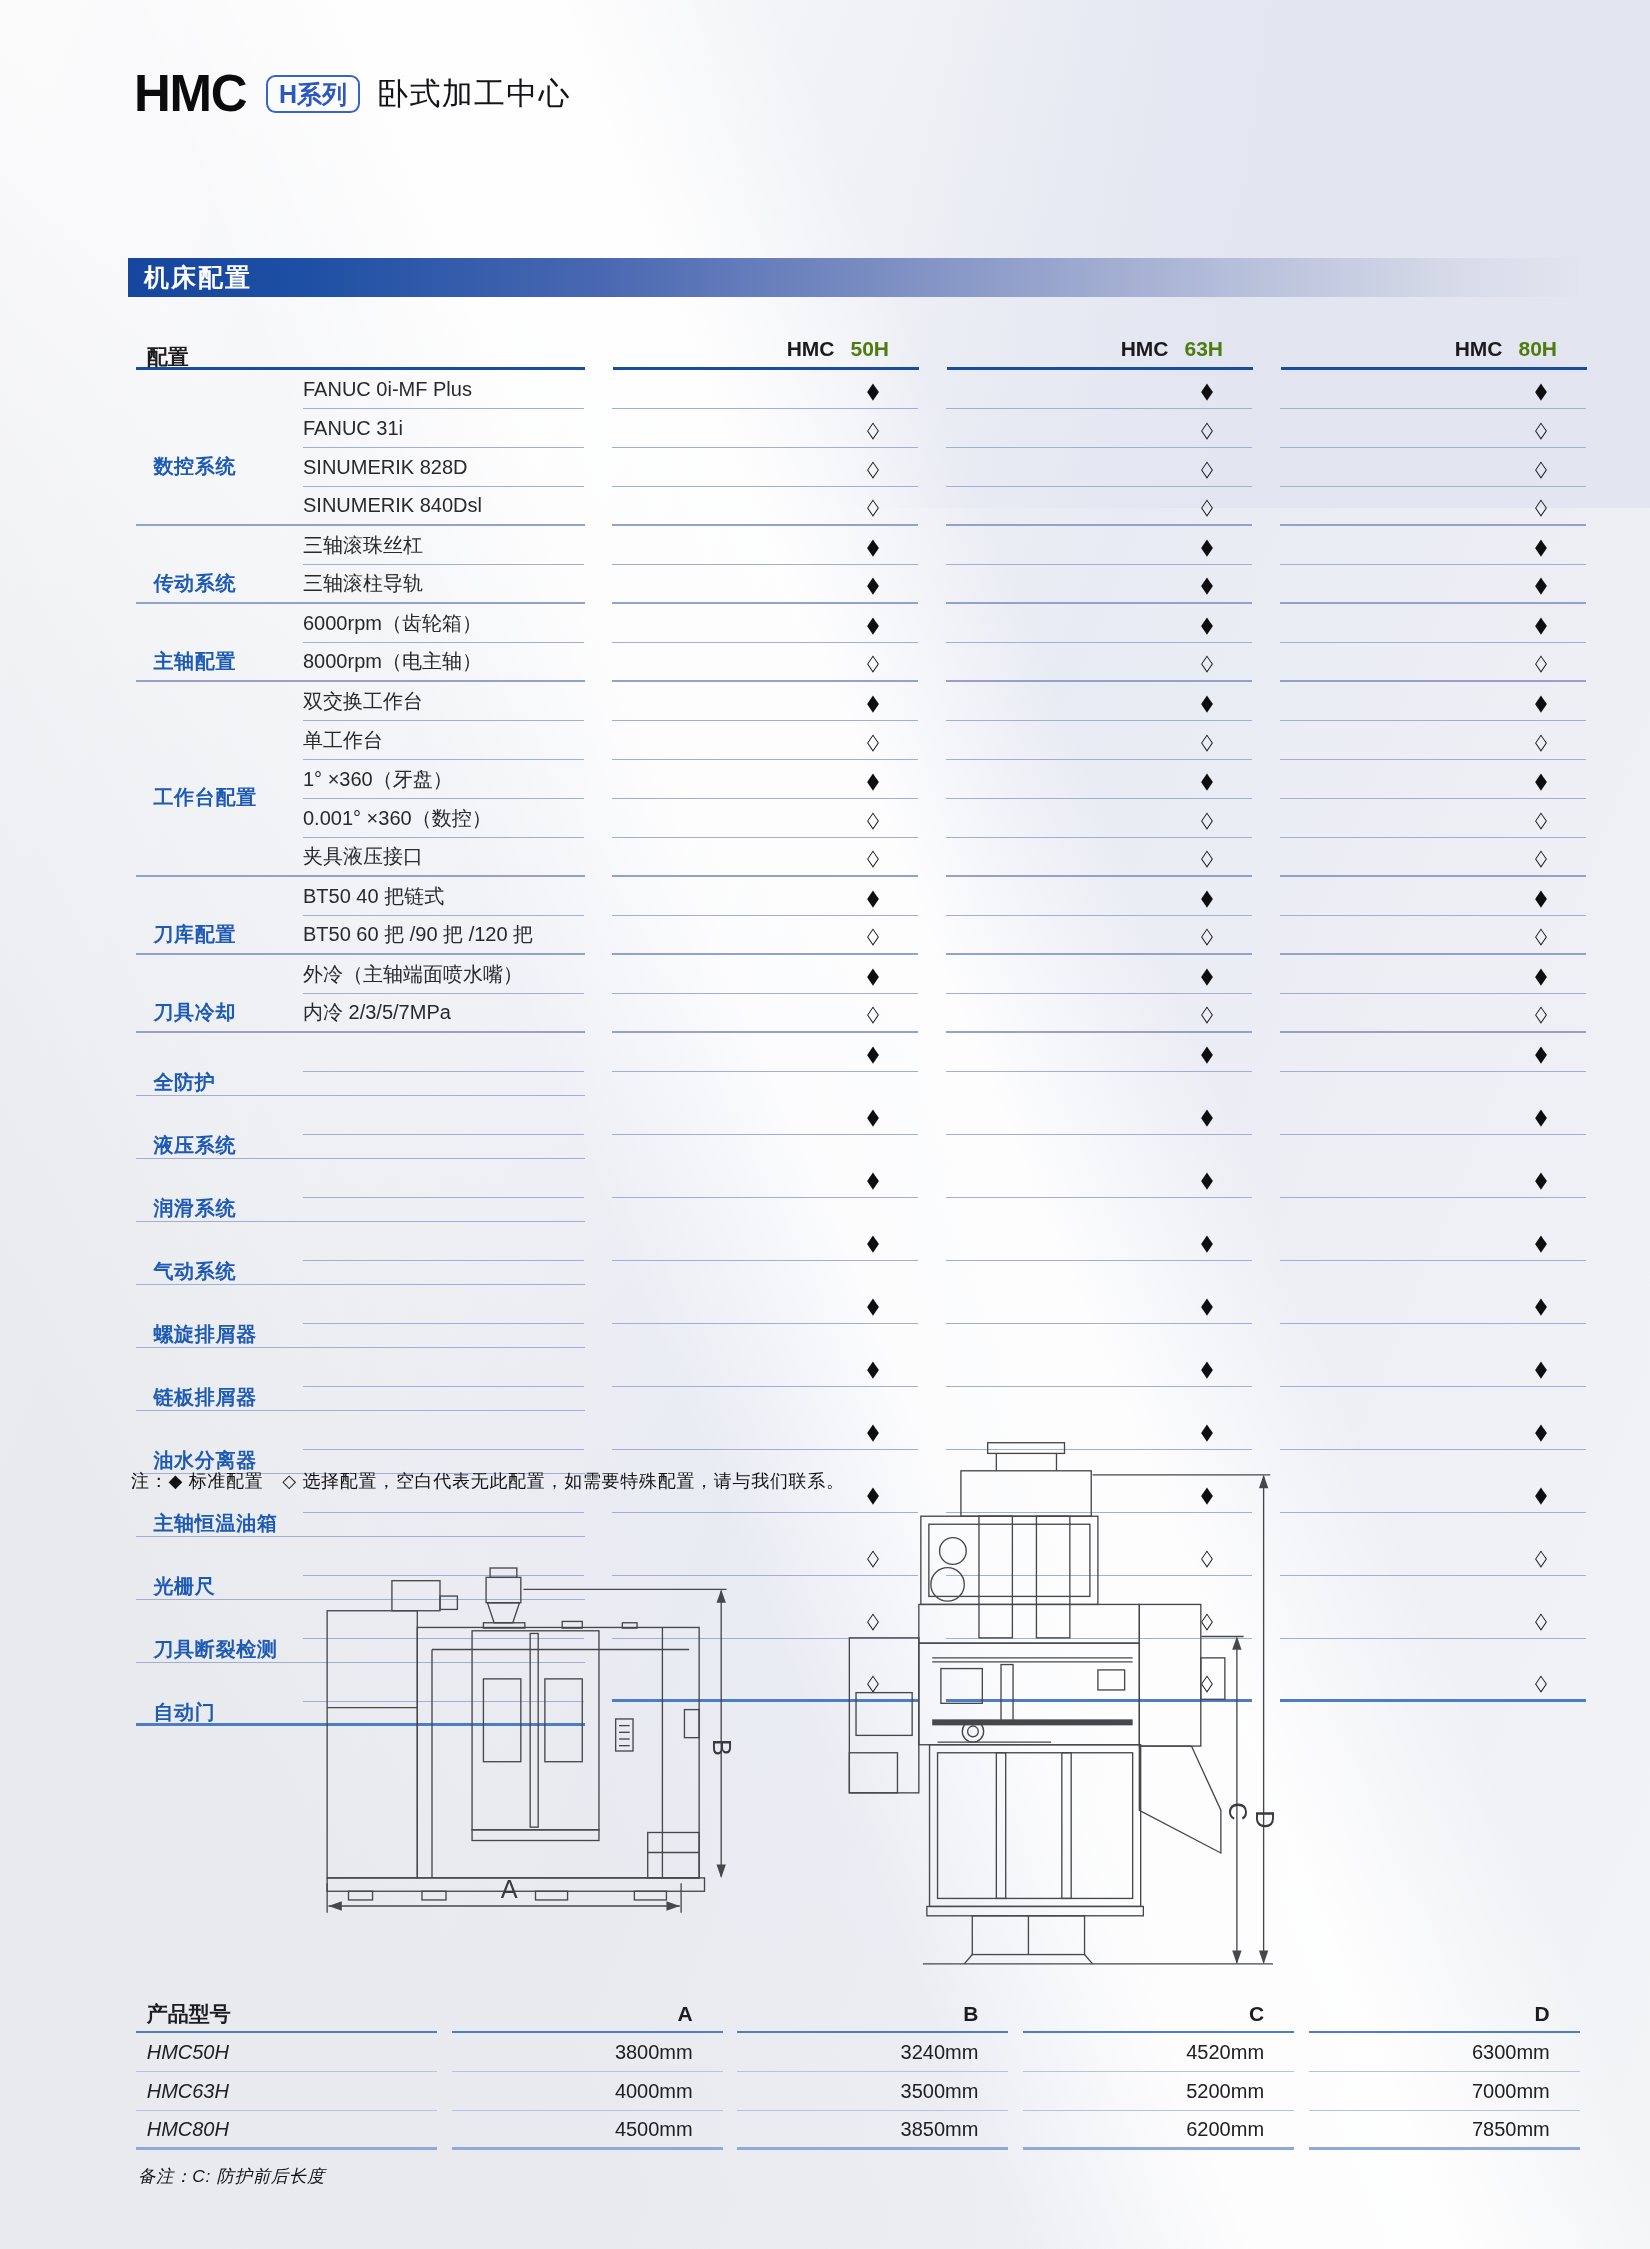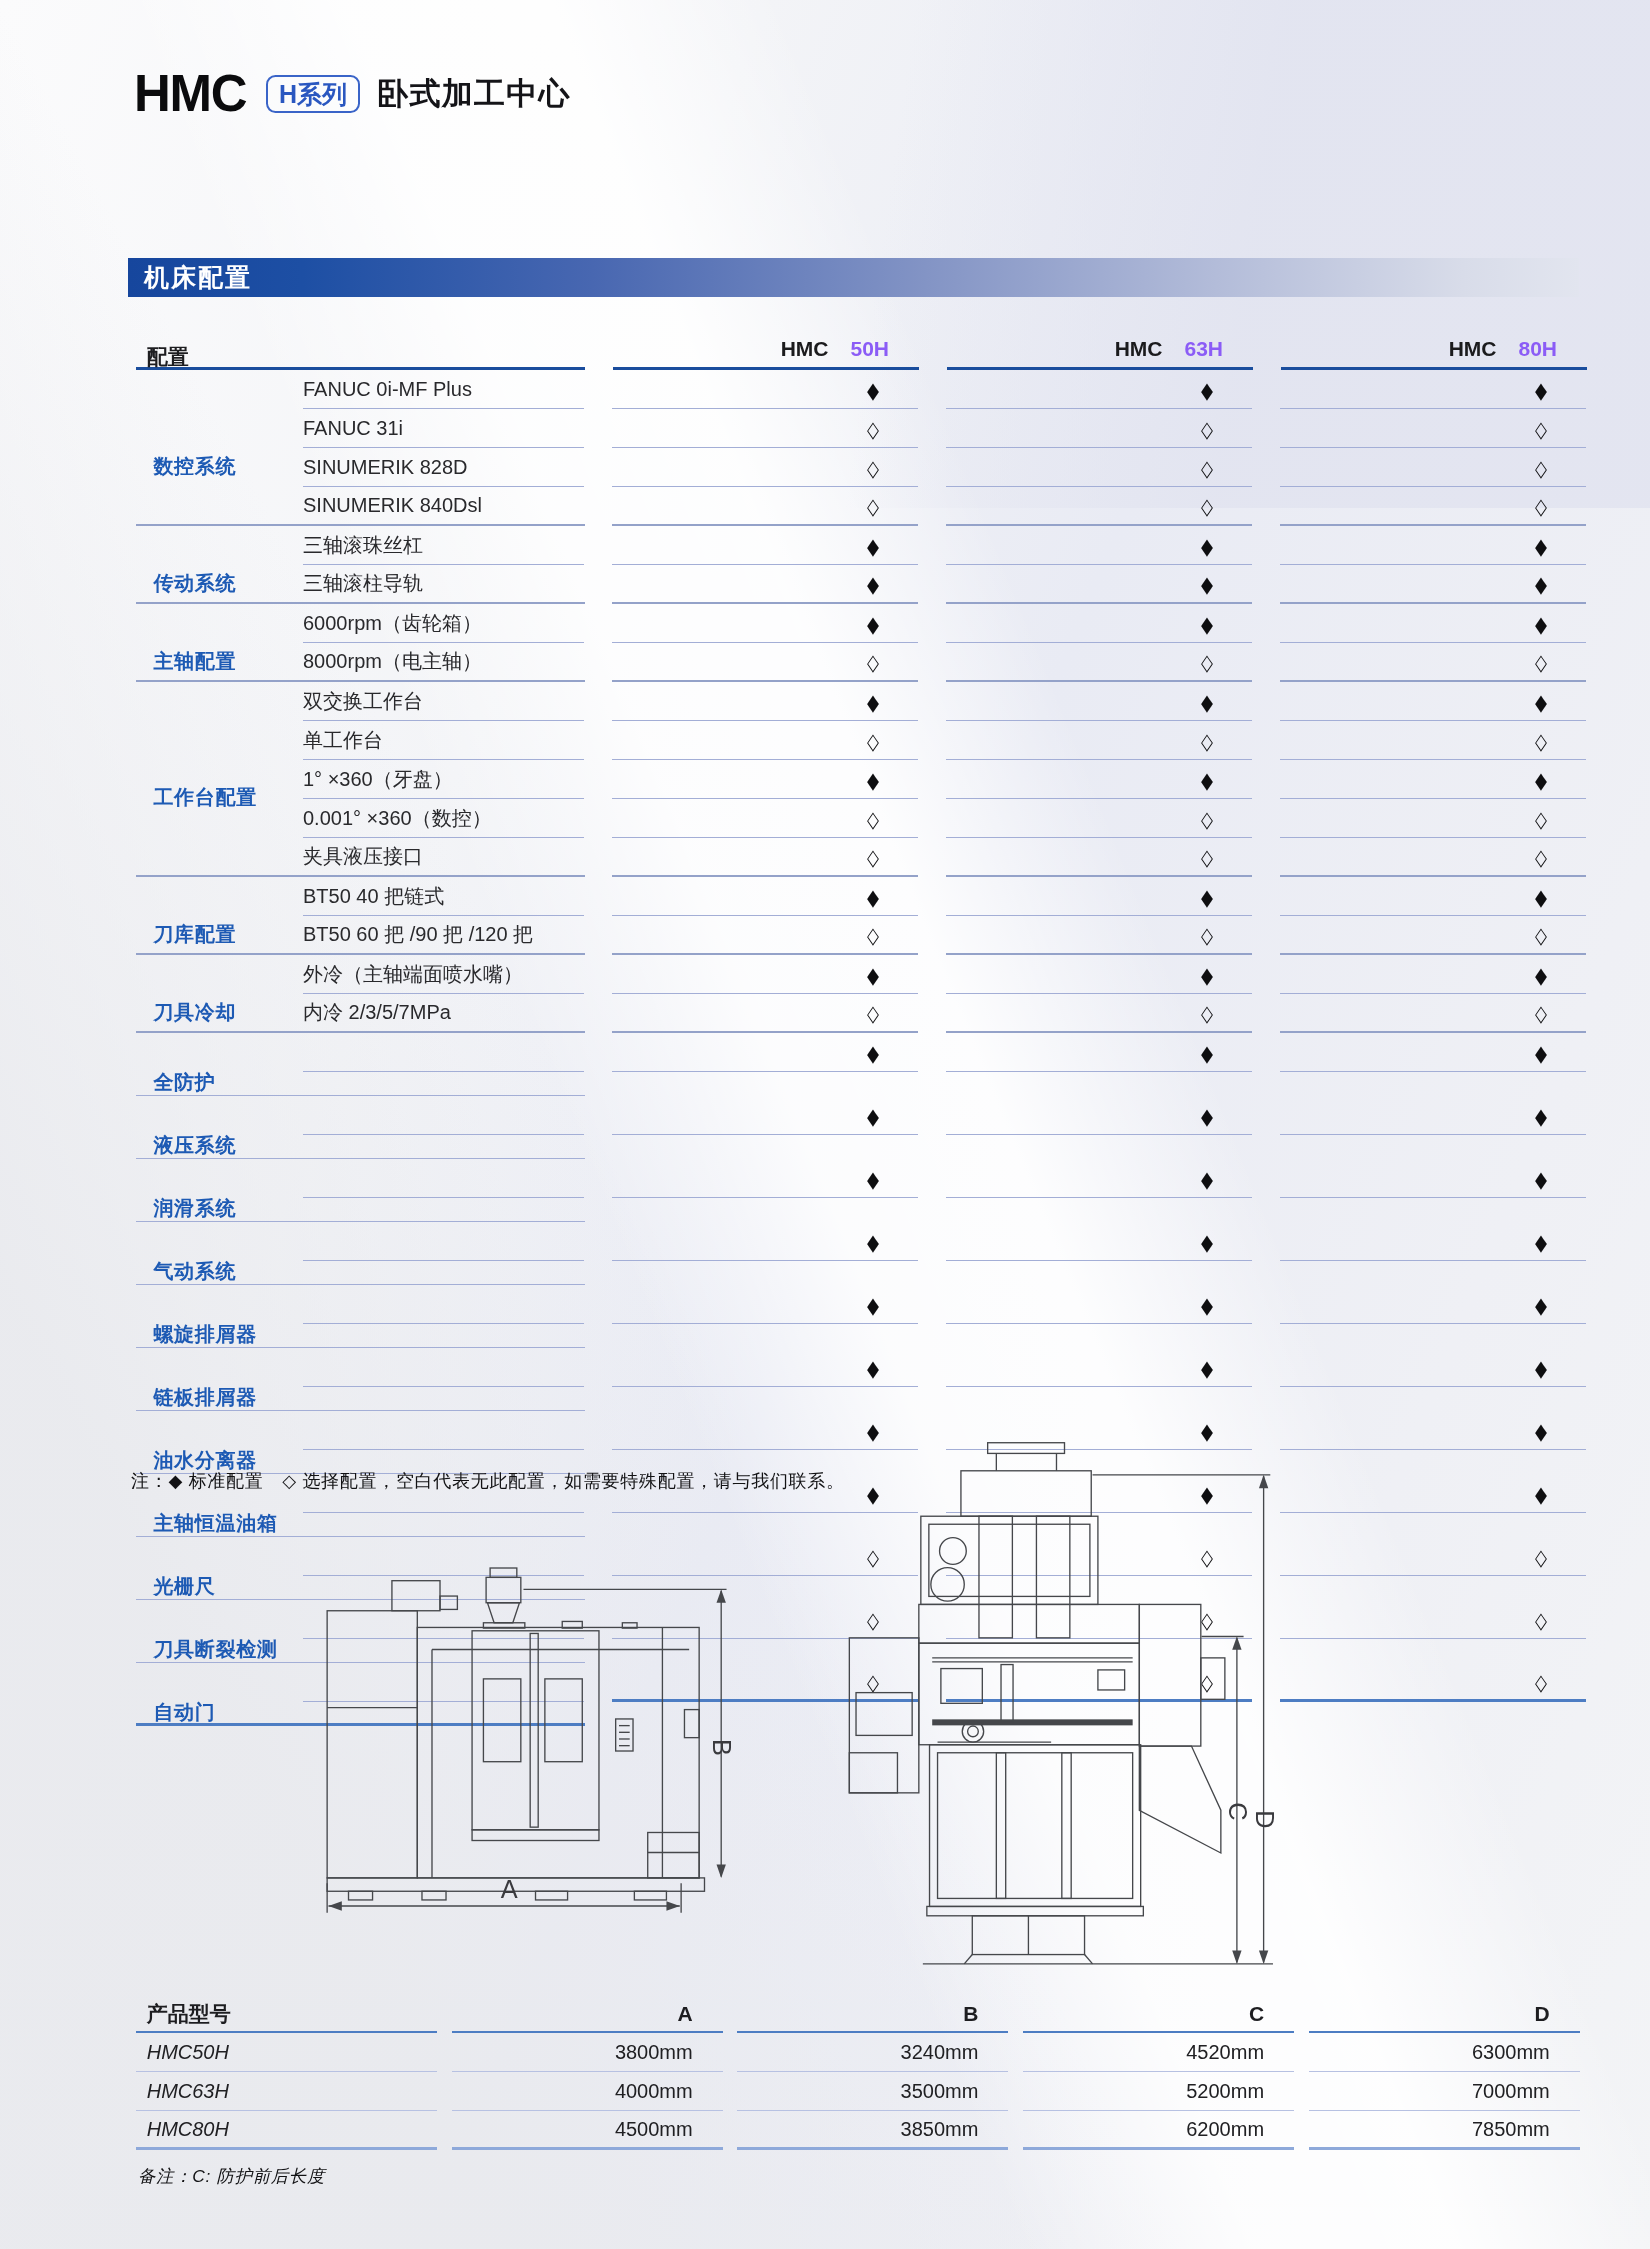--- a/index.html
+++ b/index.html
@@ -16,40 +16,40 @@
   .bg-swoosh-gray{position:absolute;inset:0;
     background:linear-gradient(62deg,rgba(233,234,238,0.95) 18%,rgba(233,234,238,0) 42%);}
   .bg-top-lavender{position:absolute;top:0;right:0;width:1003px;height:508px;
     background:linear-gradient(98deg,rgba(228,230,241,0) 25%,rgba(226,228,240,0.9) 60%);}
 
   
   .brand-row{position:absolute;left:134px;top:64px;display:flex;align-items:center;}
   .brand{font-size:51px;font-weight:800;letter-spacing:-1.3px;color:#0b0b0d;}
   .series-badge{margin-left:20px;border:2px solid #3a64c8;border-radius:9.4px;
     padding:2px 10.7px;font-size:25px;font-weight:700;color:#2a57c0;line-height:1.2;}
-  .subtitle{margin-left:17.4px;font-size:31px;font-weight:700;color:#141418;letter-spacing:1.3px;}
+  .subtitle{margin-left:17.4px;font-size:31px;font-weight:400;color:#141418;letter-spacing:1.3px;}
 
   
   .section-banner{position:absolute;left:128px;top:258px;width:1451px;height:39px;
     background:linear-gradient(90deg,#16469d 0%,#1d4fa4 12%,#4867b1 32%,#8394c5 55%,#b3bcd9 75%,#d8dce9 92%,#e2e5ef 100%);}
   .section-banner span{display:block;line-height:39px;padding-left:16px;
     font-size:25px;font-weight:700;color:#ffffff;letter-spacing:2px;}
 
   
   :root{
     --navy:#1a4d9d; --line-light:#a3aed6; --line-group:#94a2c9; --bottom:#4d7dc3;
   }
   .config-table{position:absolute;left:136px;top:330px;width:1451px;}
   .chead{display:flex;height:40px;}
   .hcell{align-self:stretch;display:flex;align-items:center;box-sizing:border-box;
     border-bottom:3.3px solid var(--navy);}
   .label-head{width:449px;padding-left:10.7px;font-size:21px;font-weight:700;color:#1d1d20;margin-top:16px;}
   .model-head{width:306px;margin-left:28px;justify-content:flex-end;padding-right:30px;
     font-size:21px;font-weight:700;color:#1b1b1d;}
-  .model-head .ms{color:#8b5cf6;margin-left:22px;}
+  .model-head .ms{color:#4d7c0f;margin-left:16px;}
 
   .cgroup{position:relative;display:flex;}
   .cat-col{width:167px;box-sizing:border-box;padding-left:17.4px;display:flex;align-items:center;
     font-size:20px;font-weight:700;color:#1d5ab4;letter-spacing:0.7px;margin-top:36px;}
   .rows-col{flex:1;}
   .irow{display:flex;height:39px;}
   .item-cell{width:281px;box-sizing:border-box;display:flex;align-items:center;
     border-bottom:1.3px solid var(--line-light);
     font-size:20px;color:#29292c;}
   .val-cell{width:306px;margin-left:28px;box-sizing:border-box;display:flex;align-items:center;

